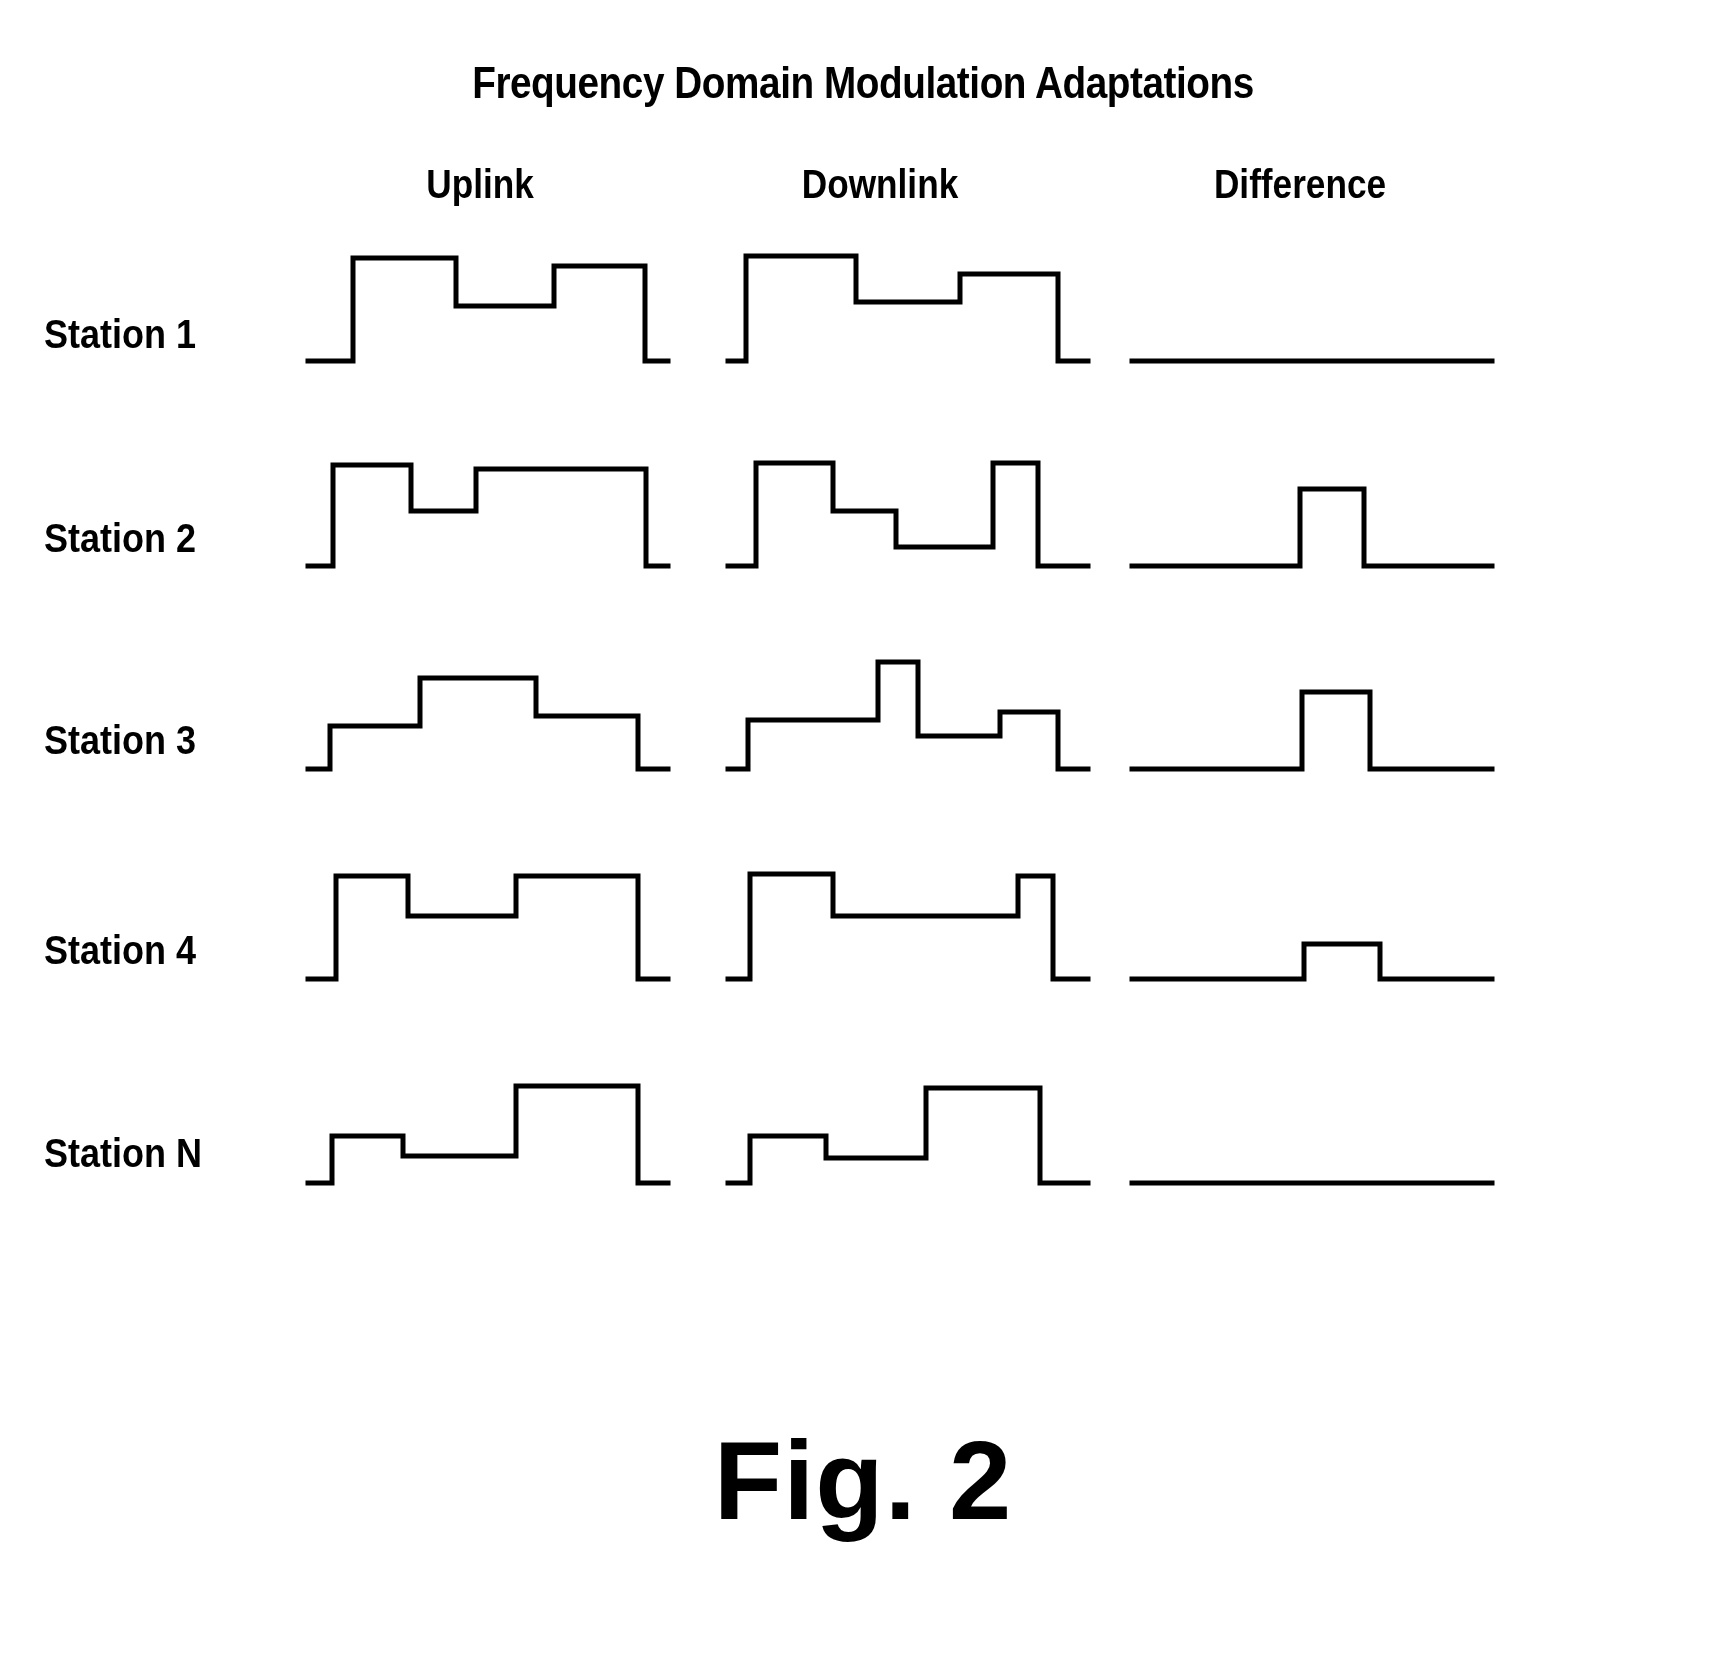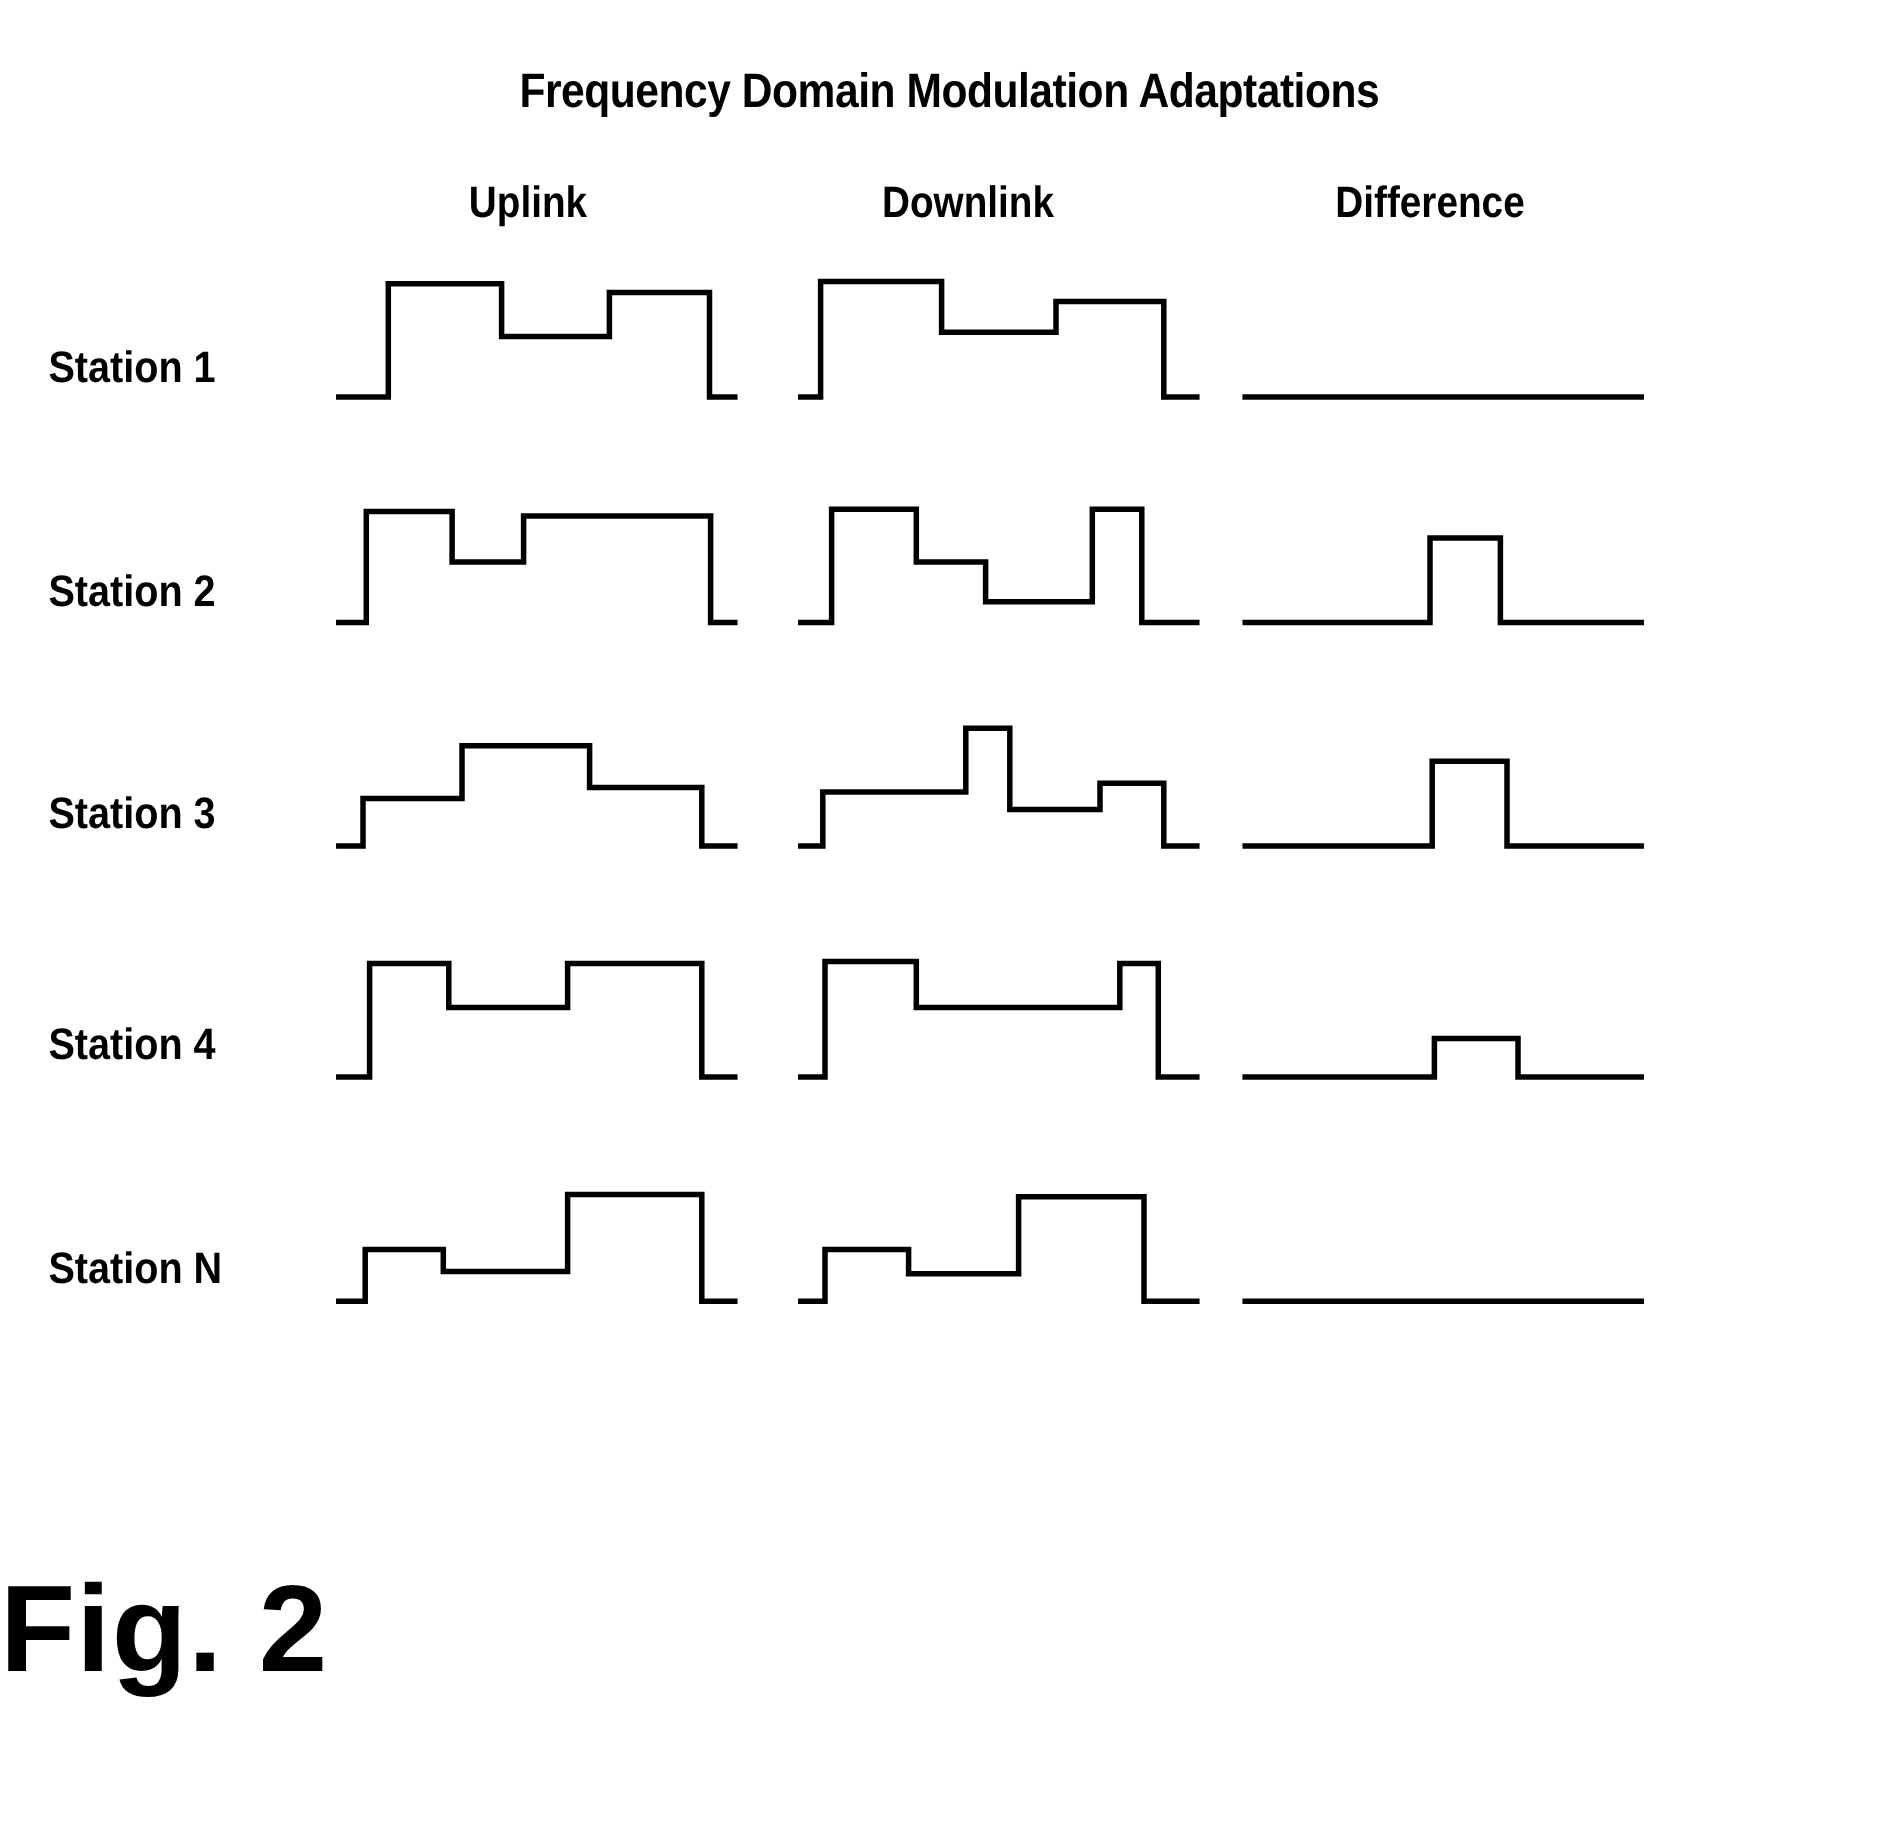--- a/index.html
+++ b/index.html
@@ -76,20 +76,21 @@
     stroke-width: 5;
     stroke-linecap: square;
     stroke-linejoin: miter;
   }
 
   .fig-caption {
     position: absolute;
     left: 0;
     top: 1400px;
     width: 1726px;
+    text-align: center;
     font-size: 112px;
     font-weight: bold;
     letter-spacing: 1px;
     white-space: nowrap;
   }
 </style>
 </head>
 <body>
 
 <div id="figure-root">

